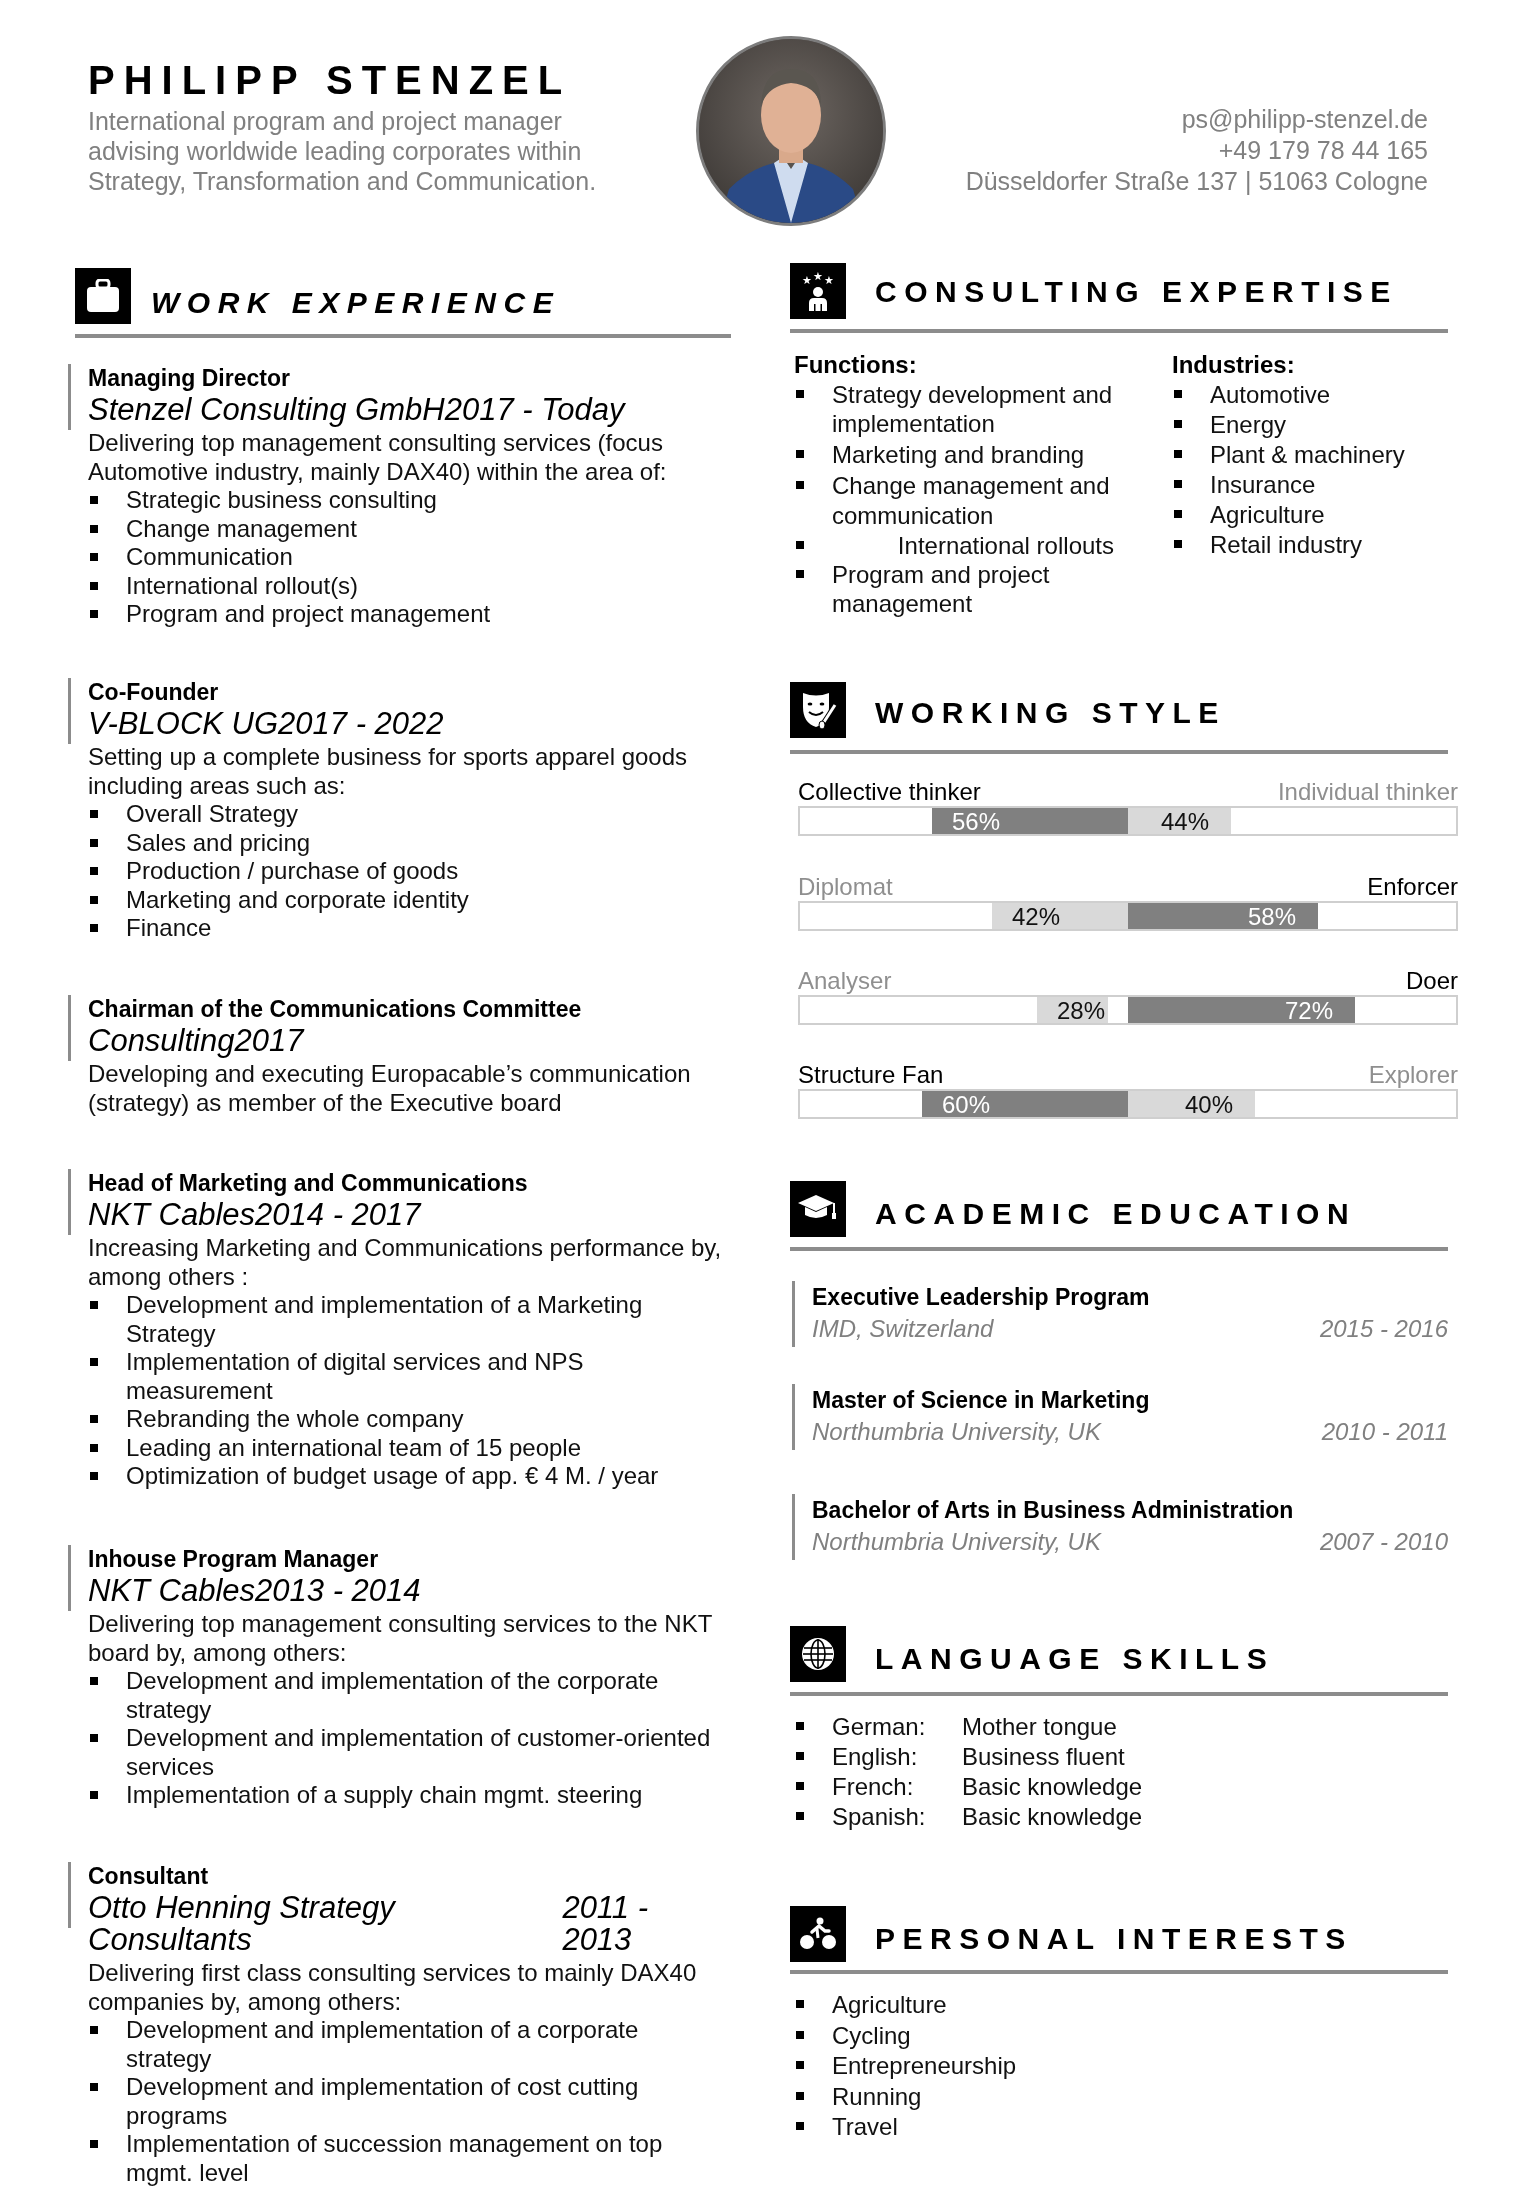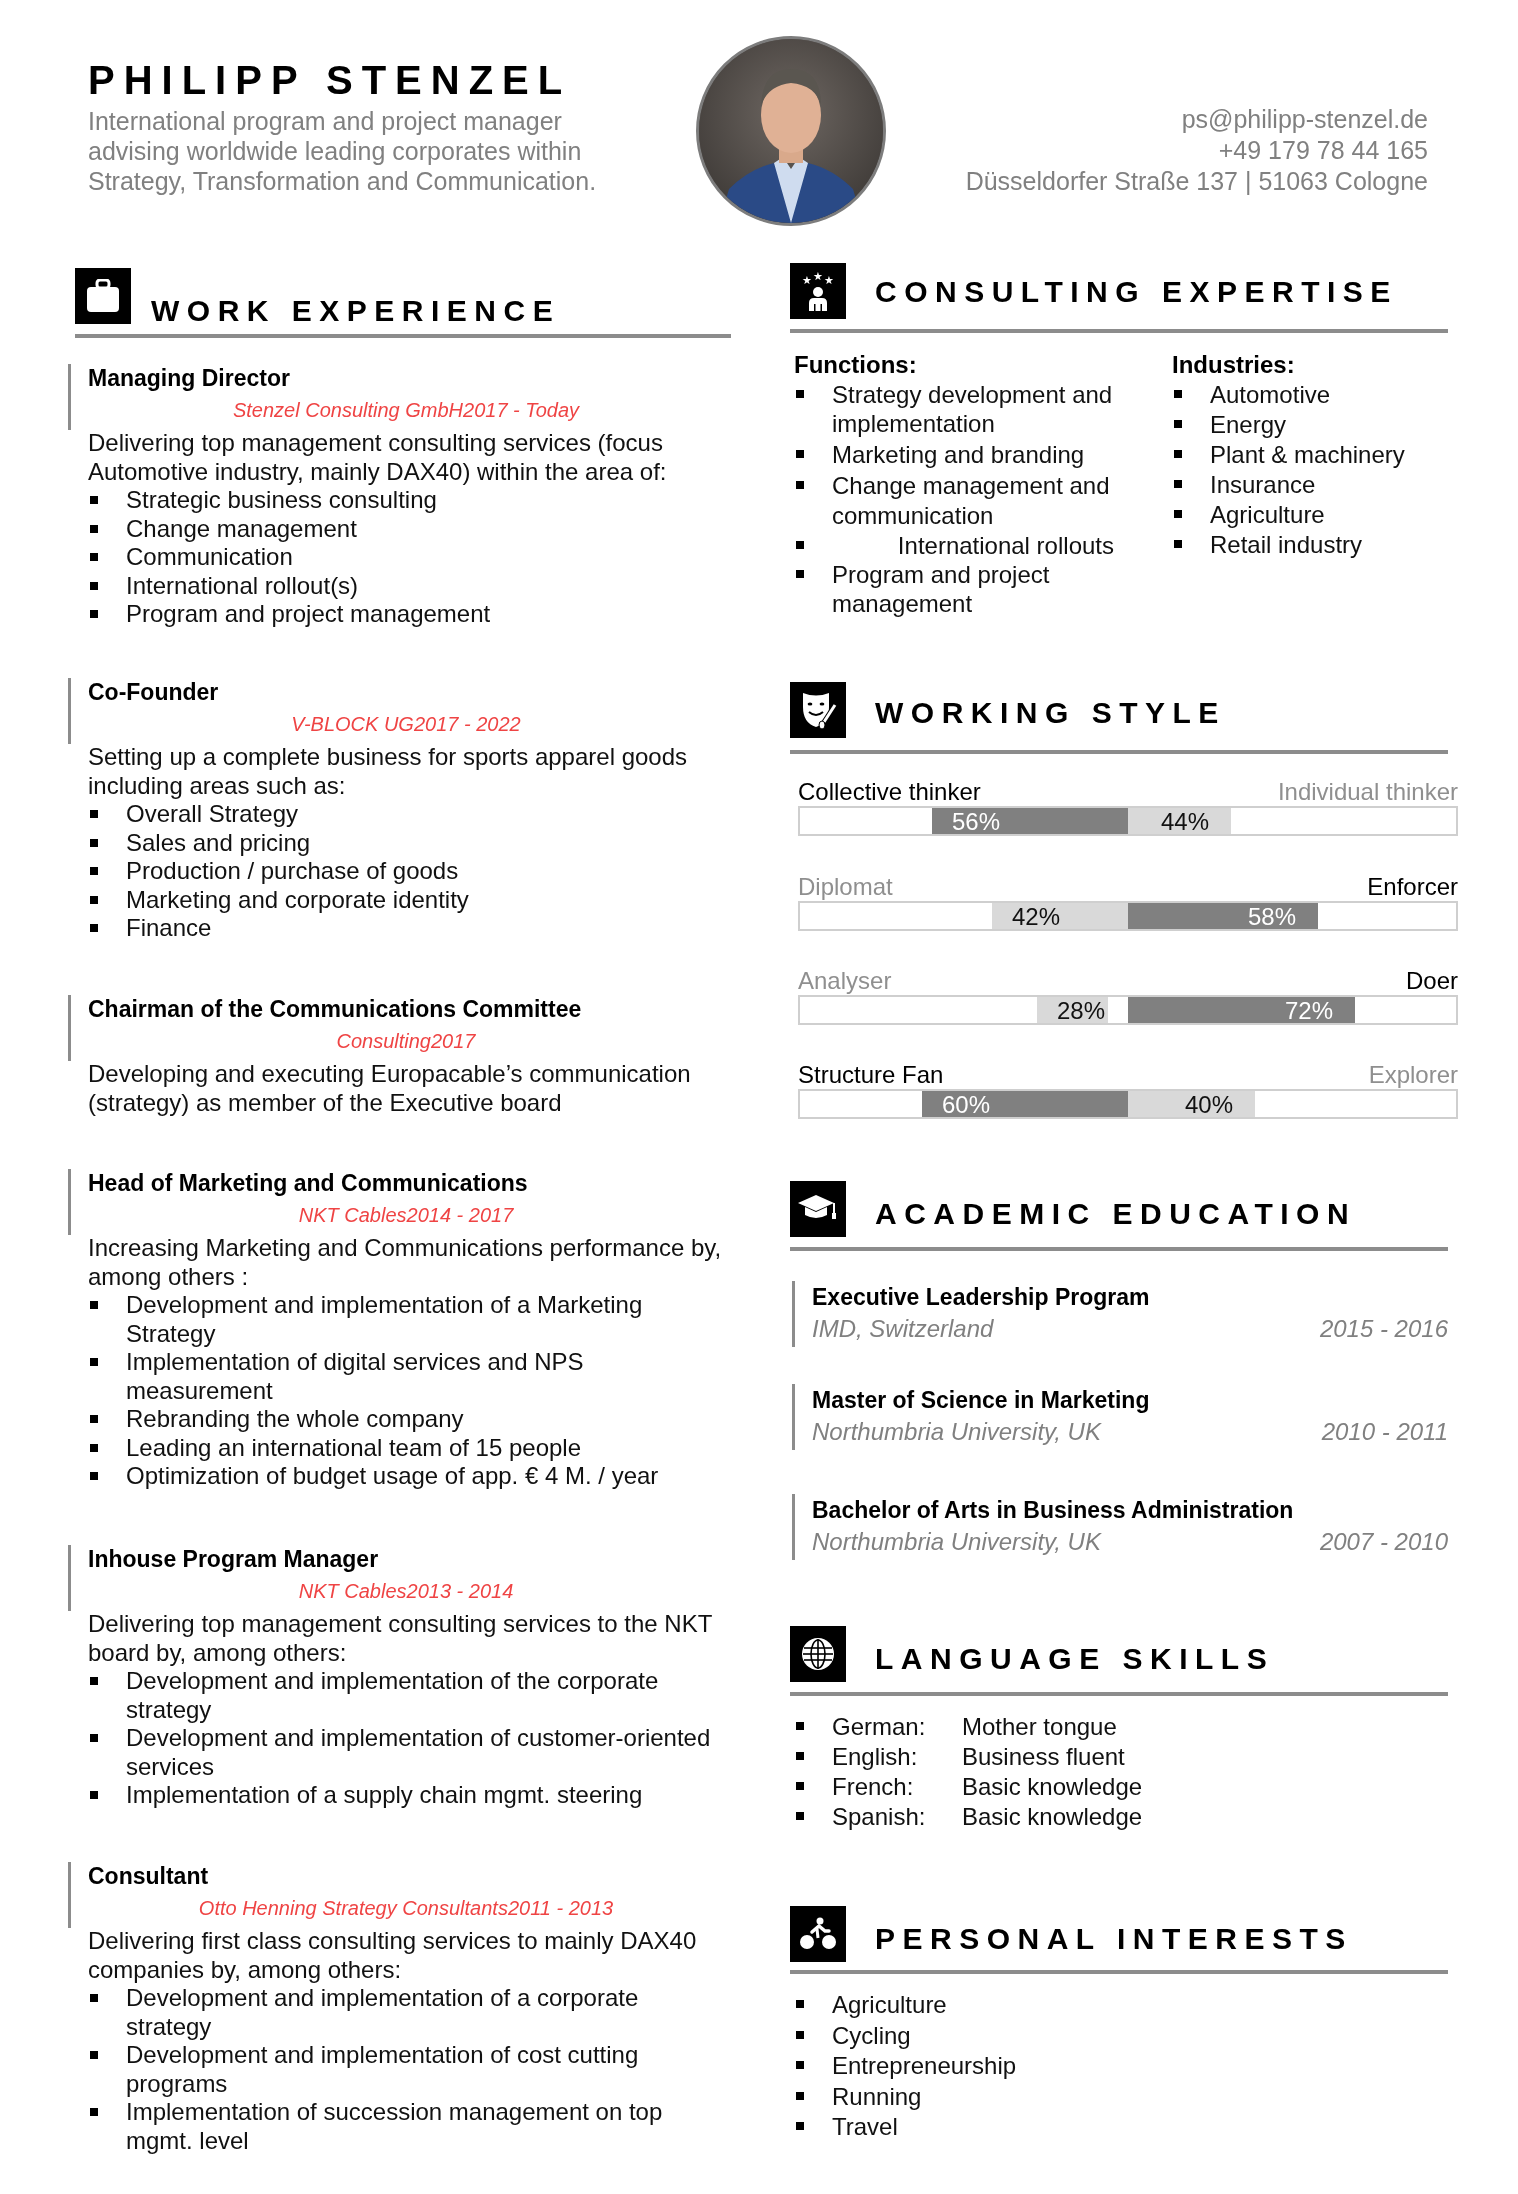--- a/index.html
+++ b/index.html
@@ -15,21 +15,21 @@
   
   .sec-head { height:60px; }
   .sec-icon { position:absolute; left:0; top:0; width:56px; height:56px; background:#000; display:flex; align-items:center; justify-content:center; }
   .sec-title { position:absolute; left:76px; font-size:30px; font-weight:bold; letter-spacing:7.5px; color:#000; white-space:nowrap; }
   .sec-rule { position:absolute; height:4px; background:#8c8c8c; }
 
   
   .entry { position:absolute; left:88px; width:636px; }
   .entry .bar { position:absolute; left:-20px; top:2px; width:3px; height:66px; background:#8c8c8c; }
   .role { font-size:23px; font-weight:bold; line-height:32px; color:#000; }
-  .orgline { font-size:20px; font-style:italic; color:#ef4444; line-height:32px; display:flex; justify-content:center; }
+  .orgline { font-size:31px; font-style:italic; color:#000000; line-height:32px; display:flex; justify-content:flex-start; }
   .desc { font-size:24px; line-height:29px; color:#111; margin-top:2px; }
   ul.sq { list-style:none; margin:0; padding:0; }
   ul.sq li { position:relative; padding-left:38px; font-size:24px; line-height:28.5px; }
   ul.sq li::before { content:""; position:absolute; left:2px; top:10px; width:8px; height:8px; background:#000; }
   .subhead { font-size:24px; font-weight:bold; color:#000; line-height:30px; }
 
   
   .ws-row { position:absolute; left:798px; width:660px; }
   .ws-labels { display:flex; justify-content:space-between; font-size:24px; line-height:28px; }
   .ws-track { position:relative; height:30px; border:2px solid #cfcfcf; box-sizing:border-box; background:#fff; margin-top:0; }
@@ -79,21 +79,21 @@
   <div>Düsseldorfer Straße 137 | 51063 Cologne</div>
 </div>
 
 <div class="abs sec-head" style="left:75px; top:268px; width:660px;">
   <div class="sec-icon">
     <svg width="36" height="34" viewBox="0 0 36 34">
         <rect x="12" y="1" width="12" height="8" rx="3" fill="none" stroke="#fff" stroke-width="3"></rect>
         <rect x="2" y="8" width="32" height="25" rx="4" fill="#fff"></rect>
       </svg>
   </div>
-  <div class="sec-title" style="top:26px;">WORK EXPERIENCE</div>
+  <div class="sec-title" style="top:18px;font-style:italic;">WORK EXPERIENCE</div>
 </div>
 <div class="abs sec-rule" style="left:75px; top:334px; width:656px;"></div>
 
 <div class="entry" style="top:362px;">
   <div class="bar"></div>
   <div class="role">Managing Director</div>
   <div class="orgline">
       <span>Stenzel Consulting GmbH</span>
       <span>2017 - Today</span>
     </div>

